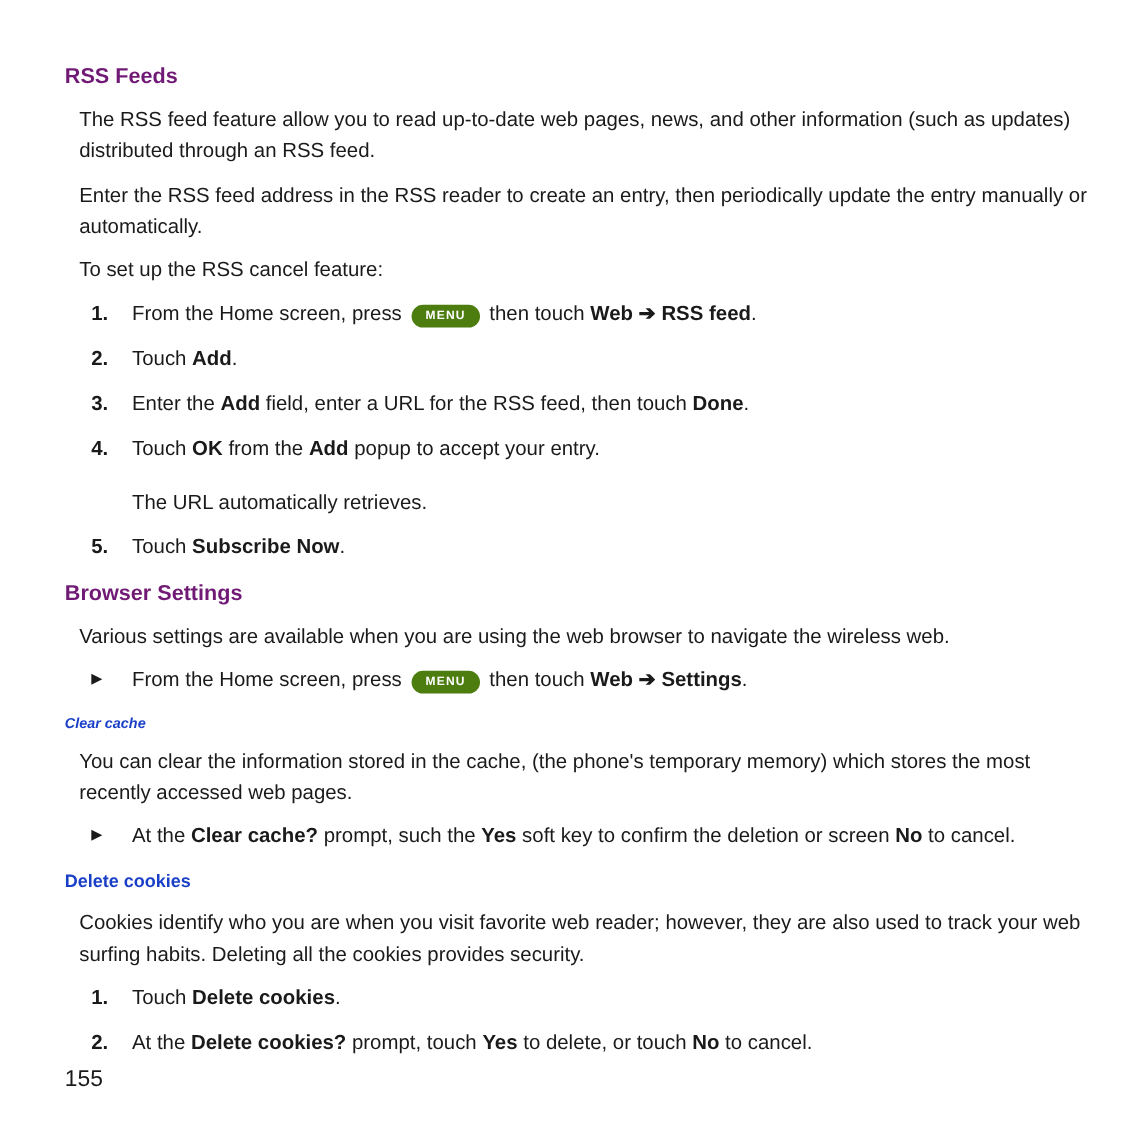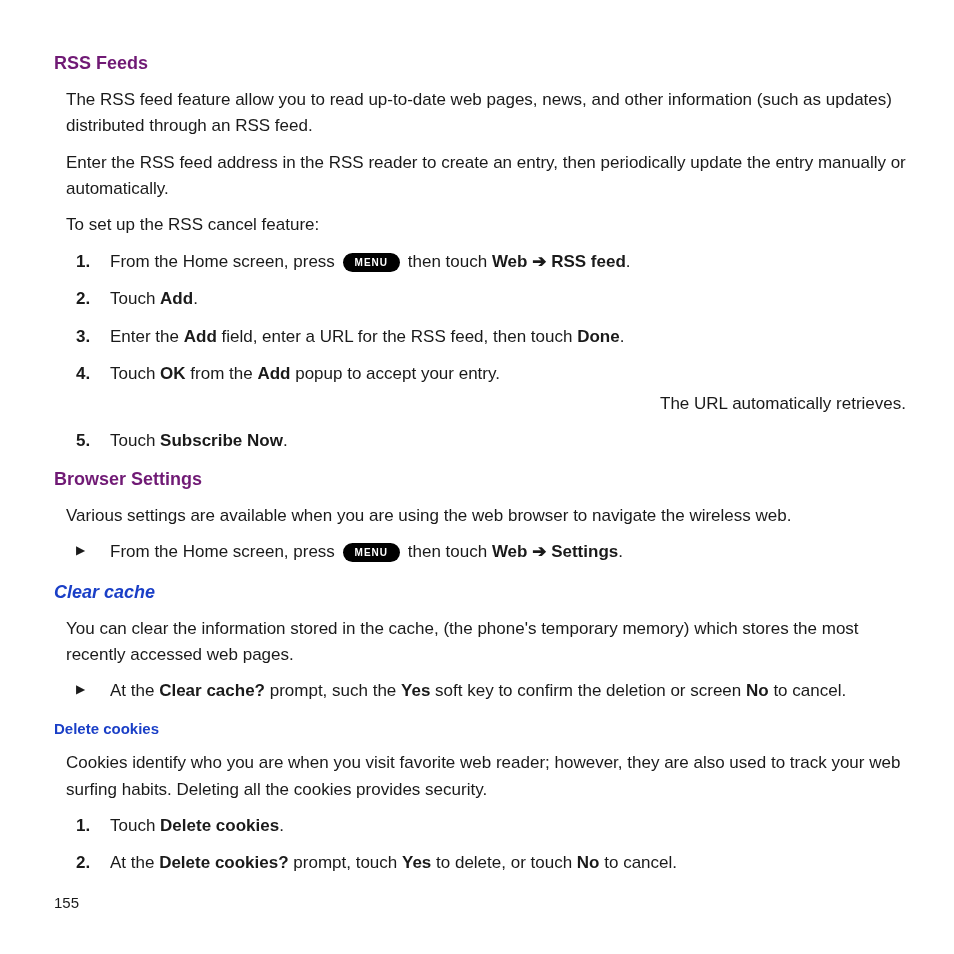--- a/index.html
+++ b/index.html
@@ -17,21 +17,21 @@
   h2 {
     color: #701a75;
     font-weight: bold;
     font-size: 18px;
     margin: 0 0 10px 0;
   }
   h3 {
     color: #1a3fc7;
     font-style: italic;
     font-weight: bold;
-    font-size: 18px;
+    font-size: 12px;
     margin: 14px 0 10px 0;
   }
   h4 {
     color: #1a3fc7;
     font-weight: bold;
     font-size: 15px;
     margin: 14px 0 10px 0;
   }
   p {
     margin: 0 0 10px 12px;
@@ -64,36 +64,36 @@
   .bullet::before {
     content: "\25B6";
     position: absolute;
     left: 10px;
     top: 2px;
     font-size: 12px;
   }
   .bold { font-weight: bold; }
   .menu-key {
     display: inline-block;
-    background: #000000;
+    background: #4d7c0f;
     color: #fff;
     font-size: 10px;
     font-weight: bold;
     letter-spacing: 1px;
     padding: 2px 12px 2px 12px;
     border-radius: 10px;
     vertical-align: 1px;
     margin: 0 3px;
   }
-  .sub { margin-top: 4px; text-align: right; }
+  .sub { margin-top: 19px; }
   .page-num {
     position: absolute;
     left: 54px;
     bottom: 40px;
-    font-size: 15px;
+    font-size: 19px;
   }
 </style>
 </head>
 <body>
 
 <h2>RSS Feeds</h2>
 <p>The RSS feed feature allow you to read up-to-date web pages, news, and other information (such as updates) distributed through an RSS feed.</p>
 <p>Enter the RSS feed address in the RSS reader to create an entry, then periodically update the entry manually or automatically.</p>
 <p>To set up the RSS cancel feature:</p>
 

